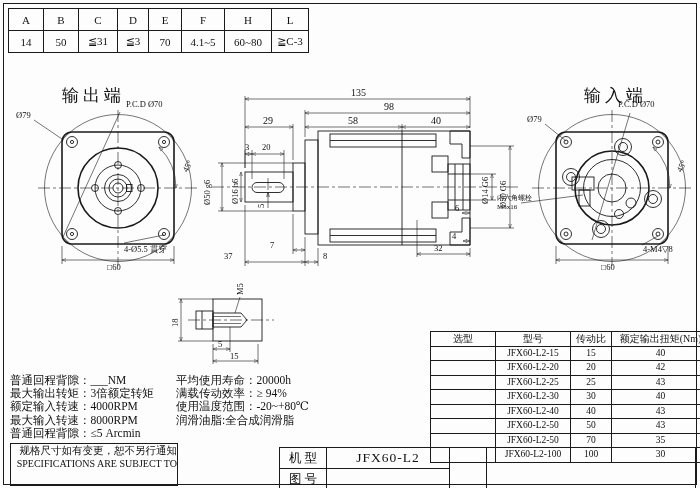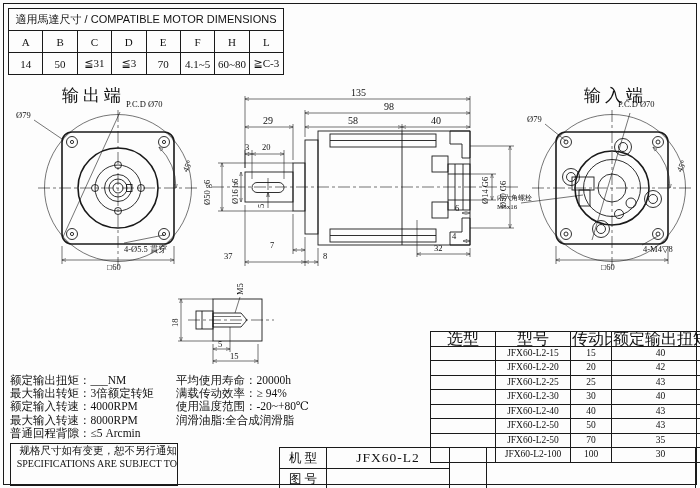--- a/index.html
+++ b/index.html
@@ -16,21 +16,21 @@
   svg text.big{font-size:17px;letter-spacing:4px;}
   svg text.sm{font-size:8.5px;}
   svg text.xs{font-size:7px;}
   table{border-collapse:collapse;table-layout:fixed;}
   td{border:1px solid #1a1a1a;text-align:center;overflow:hidden;white-space:nowrap;}
   #motorTable{position:absolute;left:8px;top:8px;width:276px;font-size:11px;}
   #motorTable .tt{font-size:11px;height:19px;font-family:"Liberation Sans","DejaVu Sans",sans-serif;}
   #motorTable td{height:19px;}
   #ratioTable{position:absolute;left:430px;top:331px;width:267px;font-size:9.5px;}
   #ratioTable td{height:11.5px;line-height:11.5px;}
-  #ratioTable .hd{font-size:16px;}
+  #ratioTable .hd{font-size:10px;}
   #titleBlock{position:absolute;left:279px;top:447px;width:417px;font-size:12.5px;}
   #titleBlock td{height:18px;}
   #titleBlock .val{font-size:13.5px;letter-spacing:1px;}
   .specs{position:absolute;font-size:11.5px;line-height:13.2px;white-space:nowrap;}
   #specsLeft{left:10px;top:374px;}
   #specsRight{left:176px;top:374px;}
   #noticeBox{position:absolute;left:10px;top:443px;width:166px;height:41px;border:1.2px solid #1a1a1a;
              text-align:right;font-size:10px;line-height:13.4px;white-space:nowrap;}
   #noticeBox .c1{font-size:10.5px;}
 </style>
@@ -260,23 +260,20 @@
       <line x1="258" y1="344" x2="258" y2="364" class="thin"></line>
       <line x1="213" y1="349" x2="230" y2="349" class="dimline" marker-start="url(#arr)" marker-end="url(#arr)"></line>
       <text class="sm" x="218" y="347">5</text>
       <line x1="213" y1="361" x2="258" y2="361" class="dimline" marker-start="url(#arr)" marker-end="url(#arr)"></line>
       <text class="sm" x="230" y="359">15</text>
     </g>
   </svg>
 
   <table id="motorTable">
     <tbody>
-        <tr>
-          <td class="tt" colspan="8">適用馬達尺寸 / COMPATIBLE MOTOR DIMENSIONS</td>
-        </tr>
     <tr>
       <td style="width:32px">A</td>
       <td style="width:32px">B</td>
       <td style="width:36px">C</td>
       <td style="width:28px">D</td>
       <td style="width:30px">E</td>
       <td style="width:40px">F</td>
       <td style="width:44px">H</td>
       <td style="width:34px">L</td>
     </tr>
@@ -346,21 +343,21 @@
     <tr>
           <td></td>
           <td>JFX60-L2-100</td>
           <td>100</td>
           <td>30</td>
         </tr>
   </tbody>
     </table>
 
   <div id="specsLeft" class="specs">
-    <div>额定输出扭矩：___NM</div>
+    <div>普通回程背隙：___NM</div>
     <div>最大输出转矩：3倍额定转矩</div>
     <div>额定输入转速：4000RPM</div>
     <div>最大输入转速：8000RPM</div>
     <div>普通回程背隙：≤5 Arcmin</div>
   </div>
   <div id="specsRight" class="specs">
     <div>平均使用寿命：20000h</div>
     <div>满载传动效率：≥ 94%</div>
     <div>使用温度范围：-20~+80℃</div>
     <div>润滑油脂:全合成润滑脂</div>

